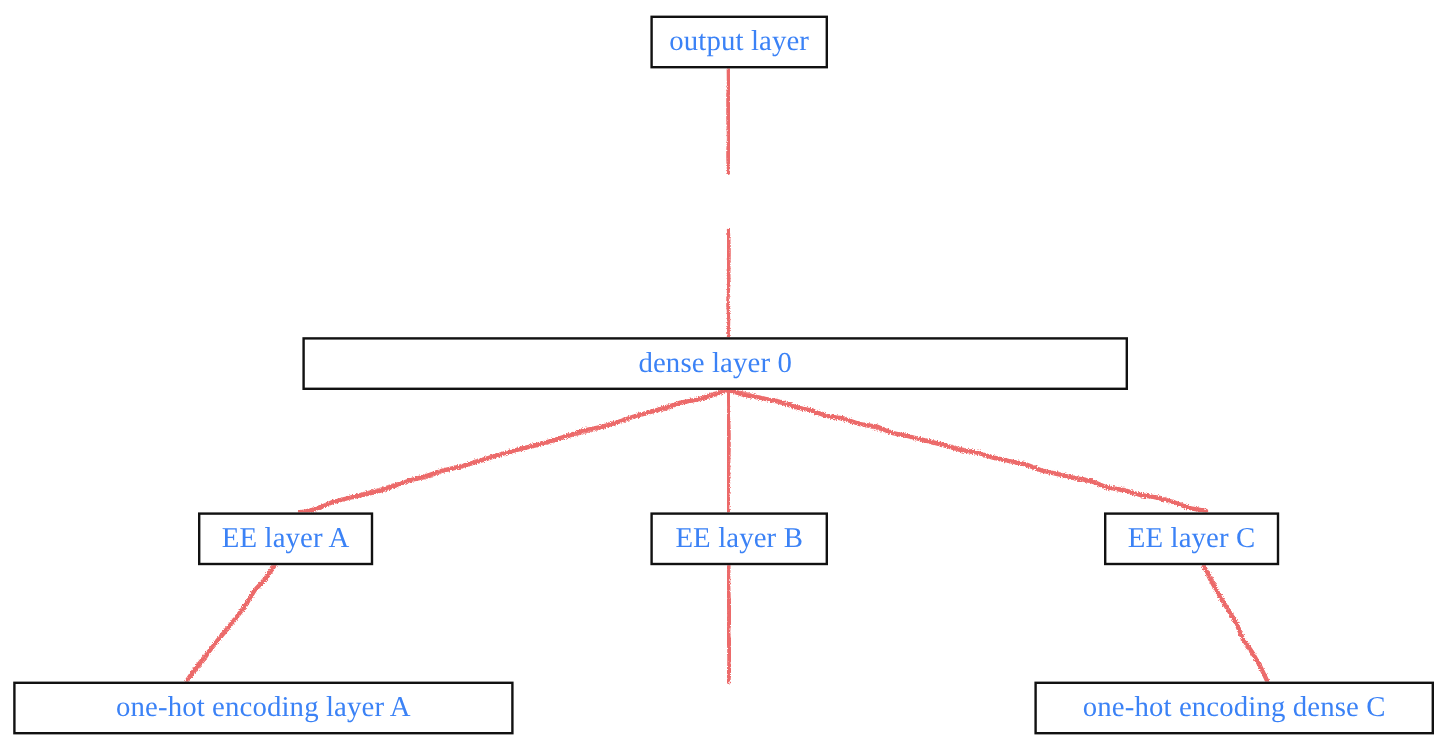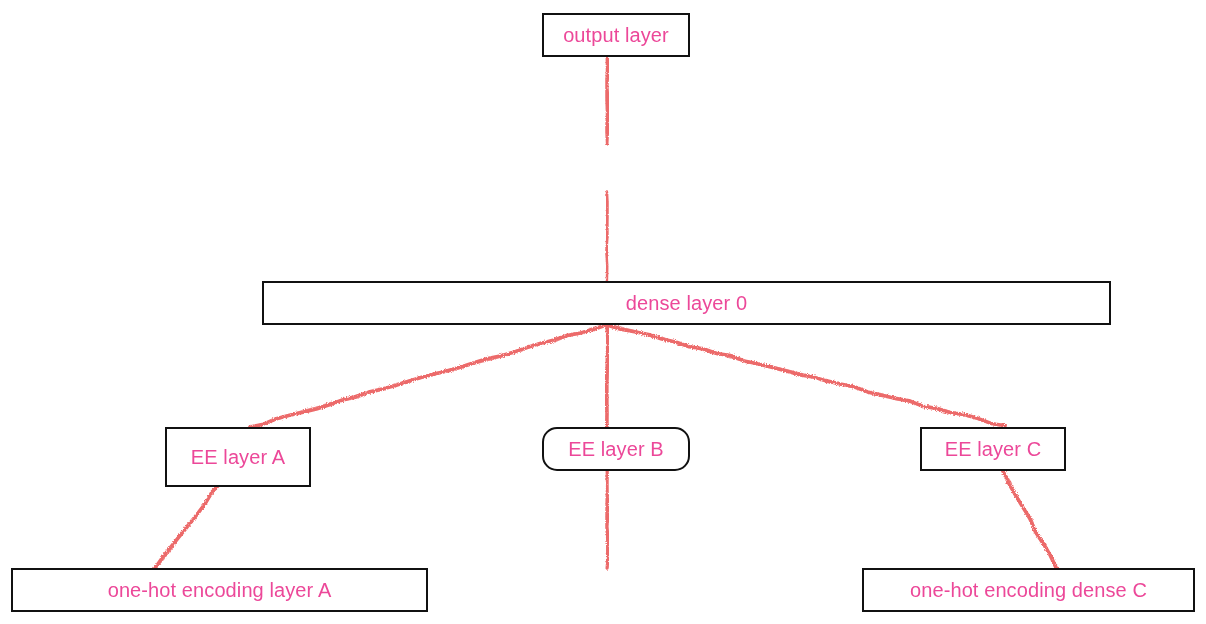--- a/index.html
+++ b/index.html
@@ -31,24 +31,24 @@
     position: absolute;
     box-sizing: border-box;
     background: #ffffff;
     border: 2.5px solid #111111;
     display: flex;
     align-items: center;
     justify-content: center;
     z-index: 5;
   }
   .node-label {
-    font-family: Liberation Sans, sans-serif;
-    font-size: 20px;
+    font-family: Liberation Serif, serif;
+    font-size: 24px;
     line-height: 1;
-    color: #ec4899;
+    color: #3b82f6;
     letter-spacing: 0.1px;
     white-space: nowrap;
     user-select: none;
   }
 </style>
 </head>
 <body>
 
 <div id="diagram">
 
@@ -77,29 +77,29 @@
         <path d="M1056.22 567.88L1050.25 555.39L1043.40 543.40L1035.52 531.96L1030.36 519.03L1022.90 507.36L1015.78 495.51L1008.91 483.52L1002.88 471.06" fill="none" stroke="#ec6b6b" stroke-width="3.6" stroke-linecap="round" stroke-linejoin="round" opacity="1" filter="url(#sketchy)"></path>
         <path d="M1055.97 568.01L1050.37 555.33L1042.59 543.84L1035.28 532.08L1029.65 519.42L1023.11 507.25L1015.78 495.50L1010.41 482.70L1002.93 471.04" fill="none" stroke="#ec6b6b" stroke-width="2.6" stroke-linecap="round" stroke-linejoin="round" opacity="0.75" filter="url(#sketchy)"></path>
       </g>
   </svg>
 
   <div class="node" style="left: 542px; top: 13px; width: 148px; height: 44px; border-color: rgb(17, 17, 17); background: rgb(255, 255, 255);">
     <span class="node-label">output layer</span>
   </div>
 
 
-  <div class="node" style="left: 262px; top: 281px; width: 849px; height: 44px; border-color: rgb(17, 17, 17); background: rgb(255, 255, 255);">
+  <div class="node" style="left: 252px; top: 281px; width: 688px; height: 44px; border-color: rgb(17, 17, 17); background: rgb(255, 255, 255);">
     <span class="node-label">dense layer 0</span>
   </div>
 
-  <div class="node" style="left: 165px; top: 427px; width: 146px; height: 60px; border-color: rgb(17, 17, 17); background: rgb(255, 255, 255);">
+  <div class="node" style="left: 165px; top: 427px; width: 146px; height: 44px; border-color: rgb(17, 17, 17); background: rgb(255, 255, 255);">
     <span class="node-label">EE layer A</span>
   </div>
 
-  <div class="node" style="left: 542px; top: 427px; width: 148px; height: 44px; border-color: rgb(17, 17, 17); background: rgb(255, 255, 255); border-radius: 15px;">
+  <div class="node" style="left: 542px; top: 427px; width: 148px; height: 44px; border-color: rgb(17, 17, 17); background: rgb(255, 255, 255);">
     <span class="node-label">EE layer B</span>
   </div>
 
   <div class="node" style="left: 920px; top: 427px; width: 146px; height: 44px; border-color: rgb(17, 17, 17); background: rgb(255, 255, 255);">
     <span class="node-label">EE layer C</span>
   </div>
 
   <div class="node" style="left: 11px; top: 568px; width: 417px; height: 44px; border-color: rgb(17, 17, 17); background: rgb(255, 255, 255);">
     <span class="node-label">one-hot encoding layer A</span>
   </div>

